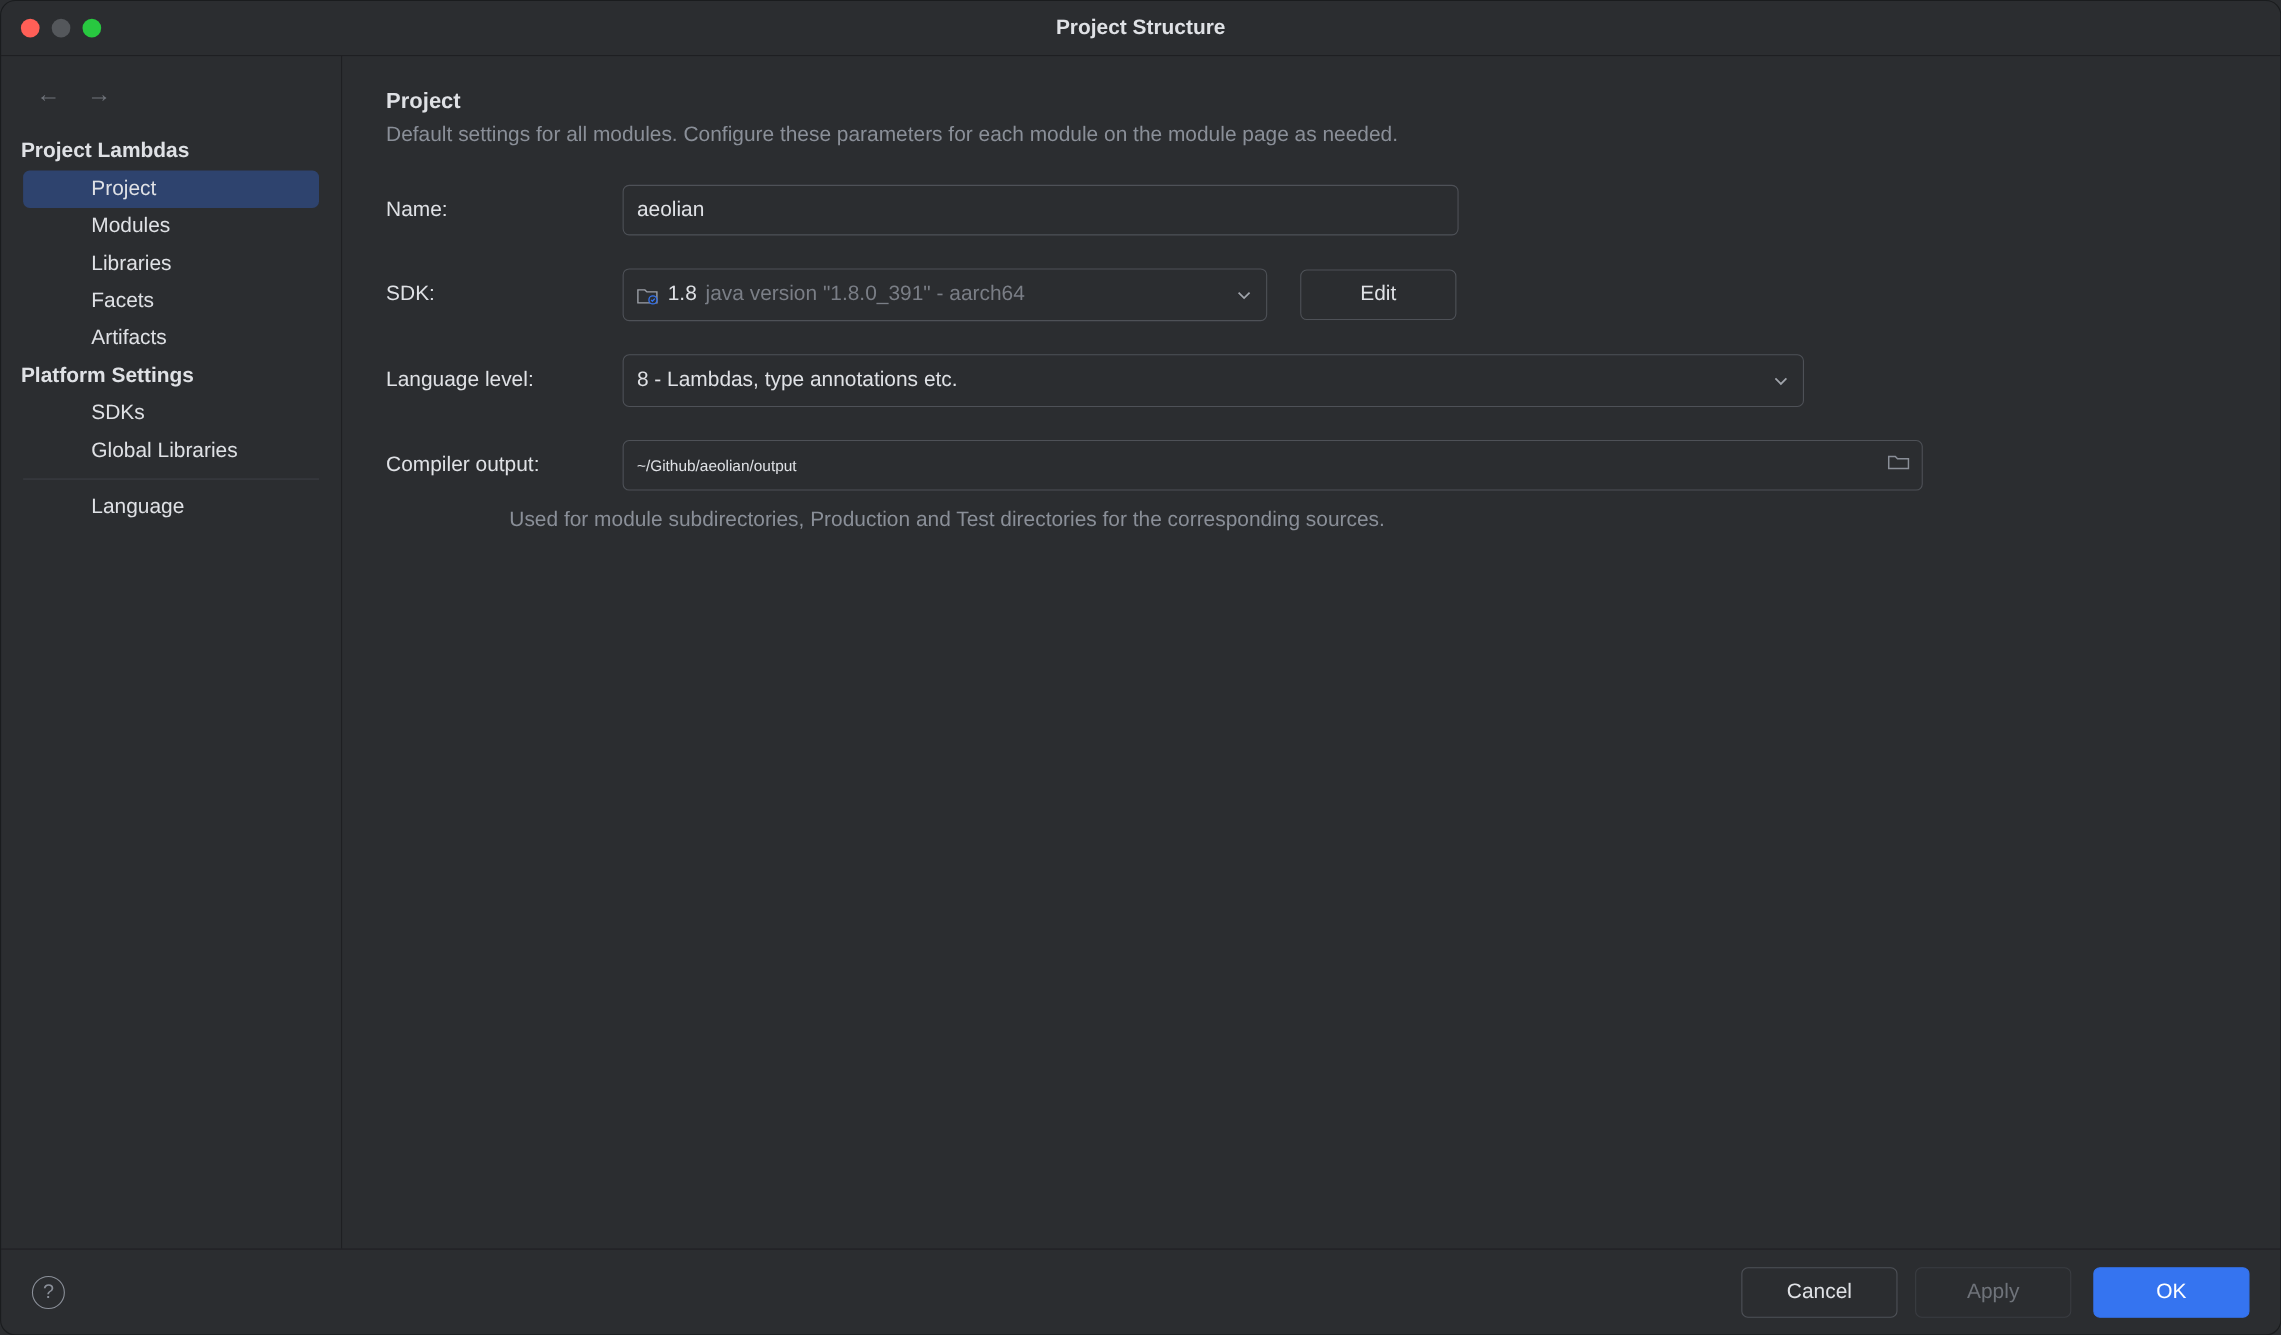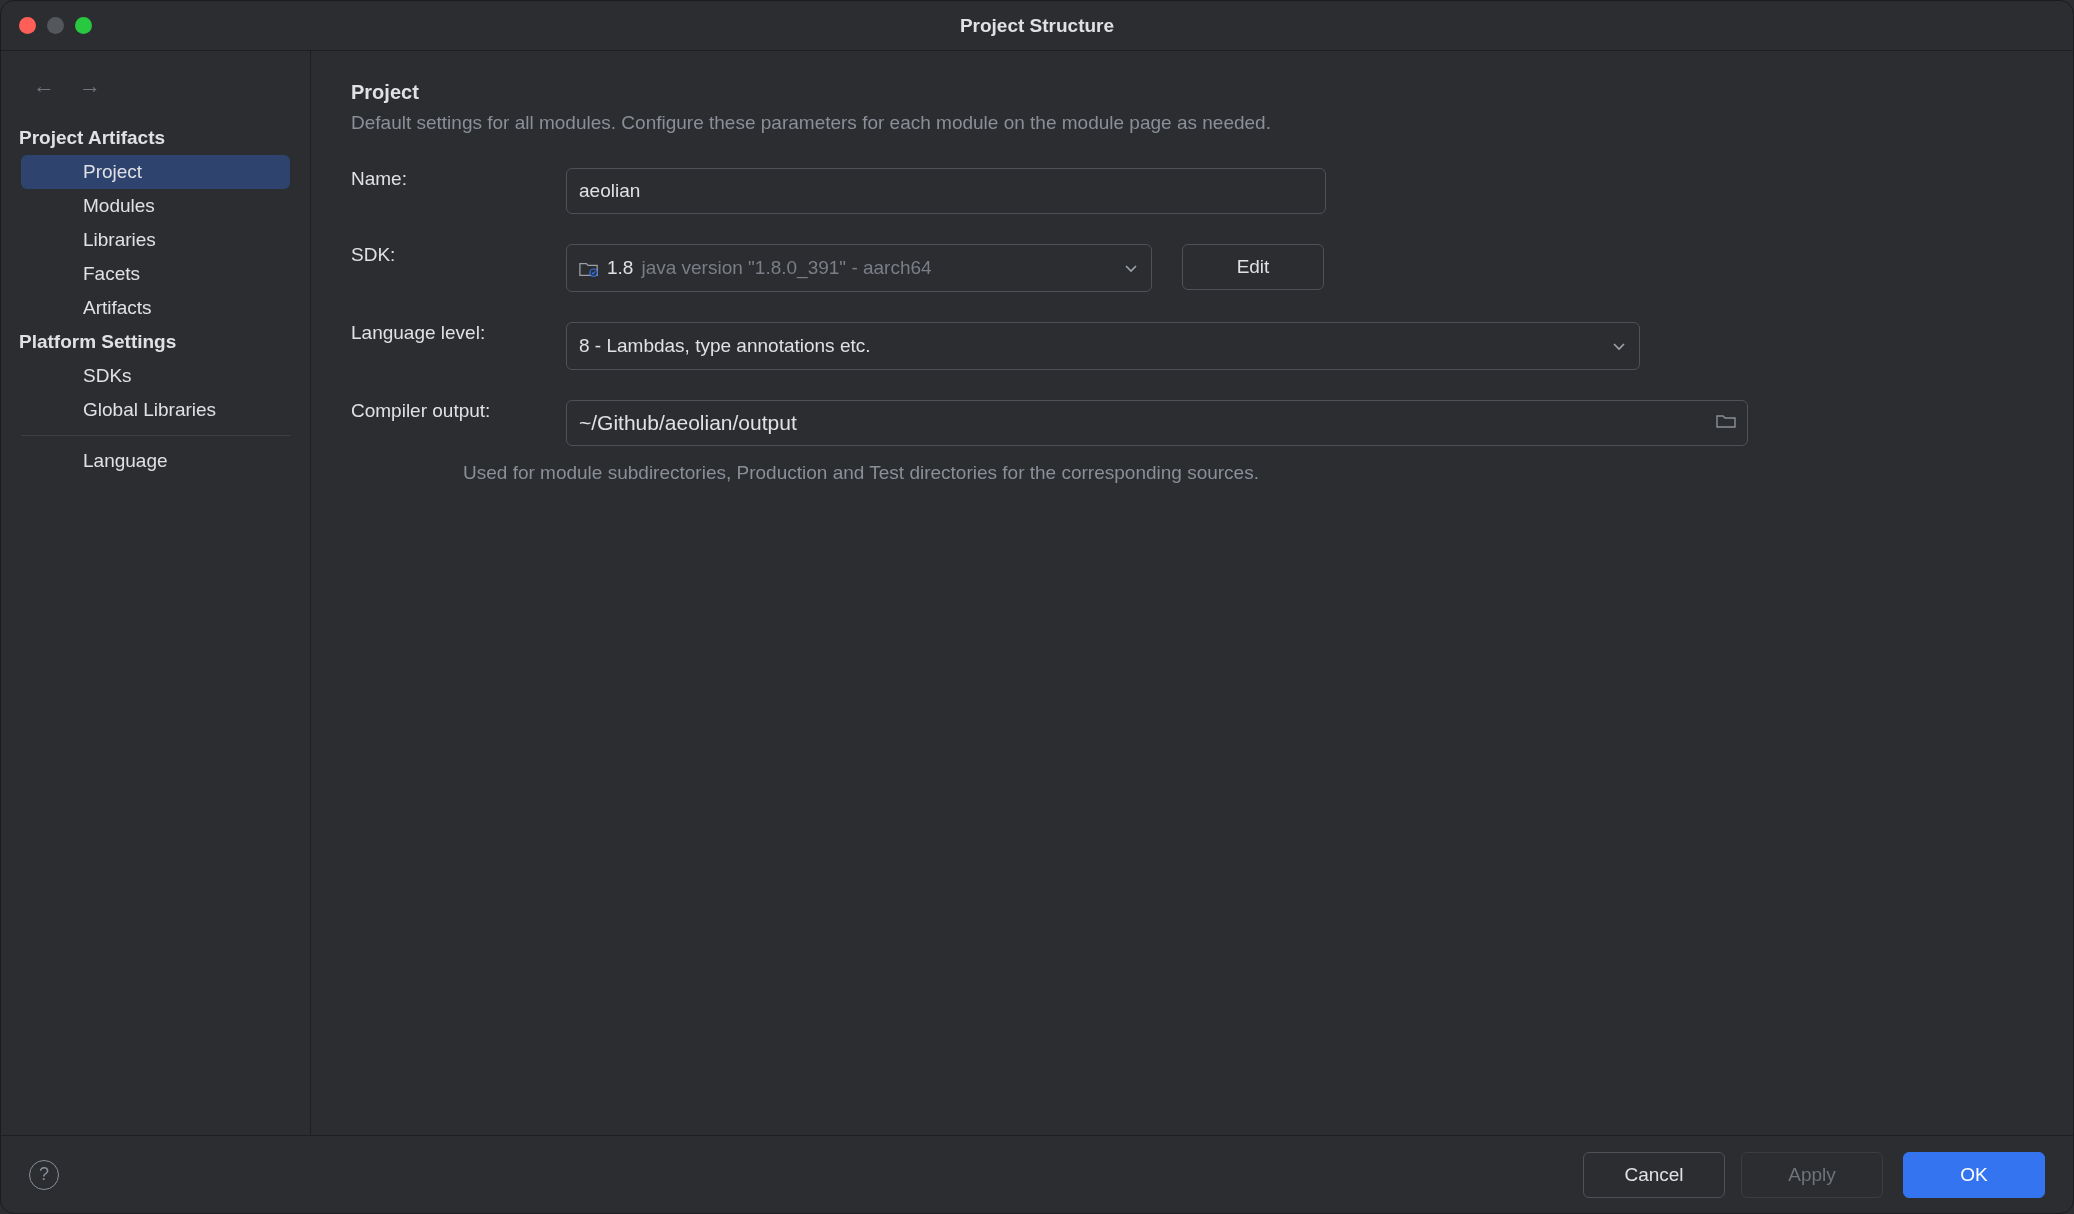--- a/index.html
+++ b/index.html
@@ -112,20 +112,21 @@
     color: #dfe1e5;
     margin-bottom: 8px;
   }
   .main-sub {
     color: #8a8f98;
     margin-bottom: 34px;
     font-size: 19px;
   }
   .form-row {
     display: flex;
+    align-items: center;
     margin-bottom: 30px;
   }
   .form-label {
     width: 215px;
     color: #dfe1e5;
     font-size: 19px;
   }
   .text-input {
     background: #2b2d30;
     border: 1px solid #4e5157;
@@ -172,21 +173,21 @@
     line-height: 44px;
   }
   .lang-row .dropdown { width: 1074px; }
   .comp-row .comp-input {
     width: 1182px;
     background: #2b2d30;
     border: 1px solid #4e5157;
     border-radius: 6px;
     color: #dfe1e5;
     padding: 8px 44px 8px 12px;
-    font-size: 21px;
+    font-size: 14px;
     height: 46px;
     position: relative;
   }
   .comp-wrap { position: relative; width: 1182px; }
   .comp-folder-icon {
     position: absolute;
     right: 12px;
     top: 50%;
     transform: translateY(-50%);
     color: #8a8f98;
@@ -255,21 +256,21 @@
   </div>
 
   <div class="body">
 
     <div class="sidebar">
       <div class="nav-arrows">
         <span class="nav-arrow">←</span>
         <span class="nav-arrow">→</span>
       </div>
 
-      <div class="side-section-title">Project Artifacts</div>
+      <div class="side-section-title">Project Lambdas</div>
       <ul class="side-list">
         <li class="side-item-wrap selected">
           <div class="side-item">Project</div>
         </li>
         <li class="side-item-wrap">
           <div class="side-item">Modules</div>
         </li>
         <li class="side-item-wrap">
           <div class="side-item">Libraries</div>
         </li>

